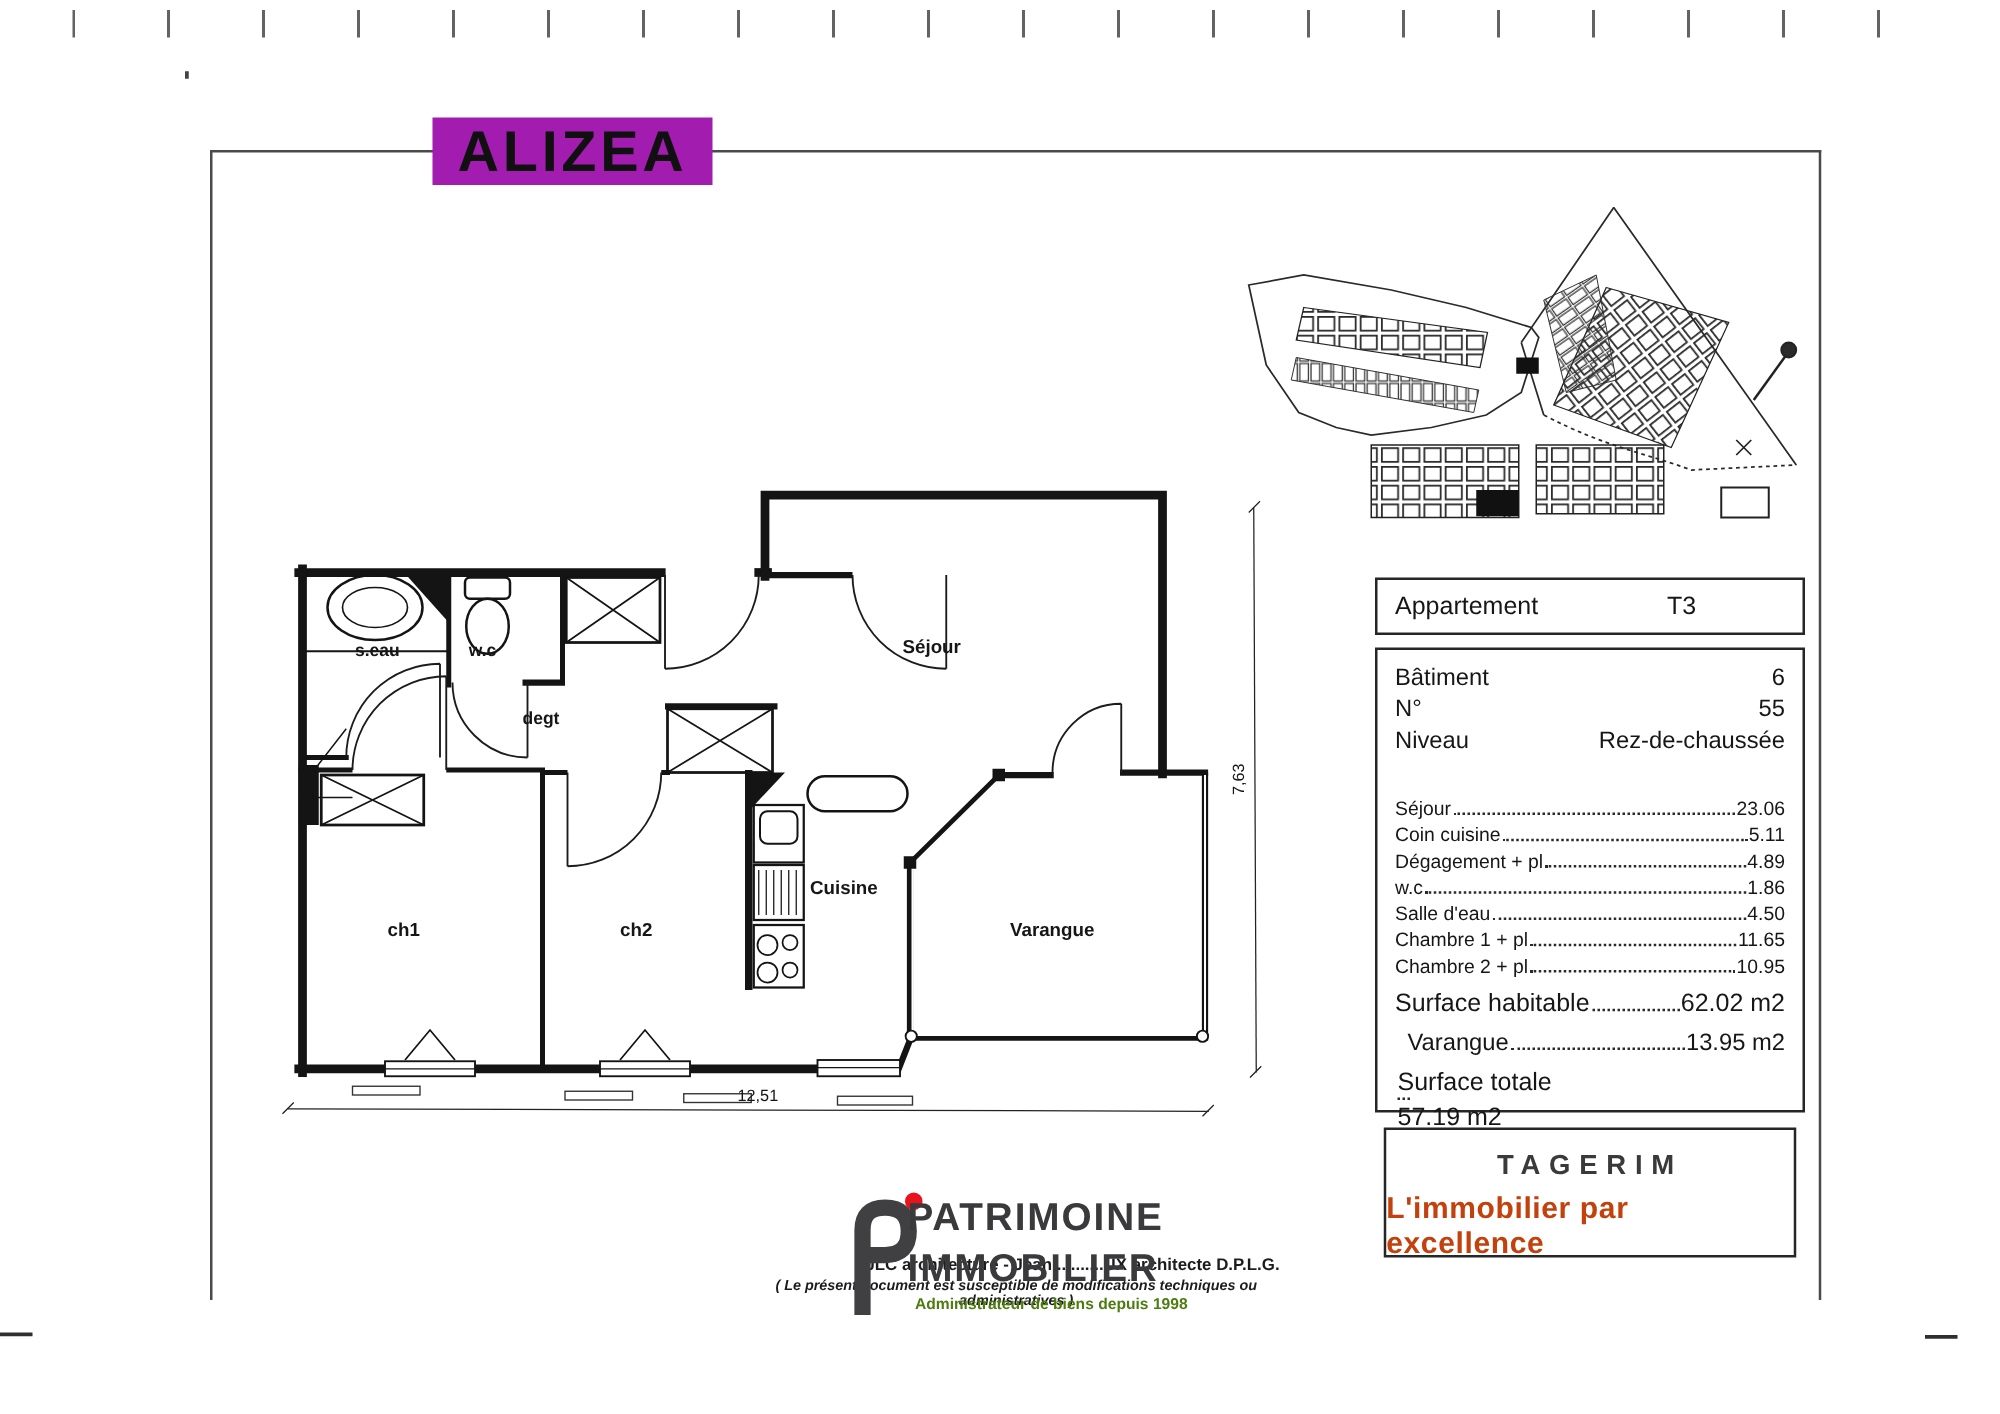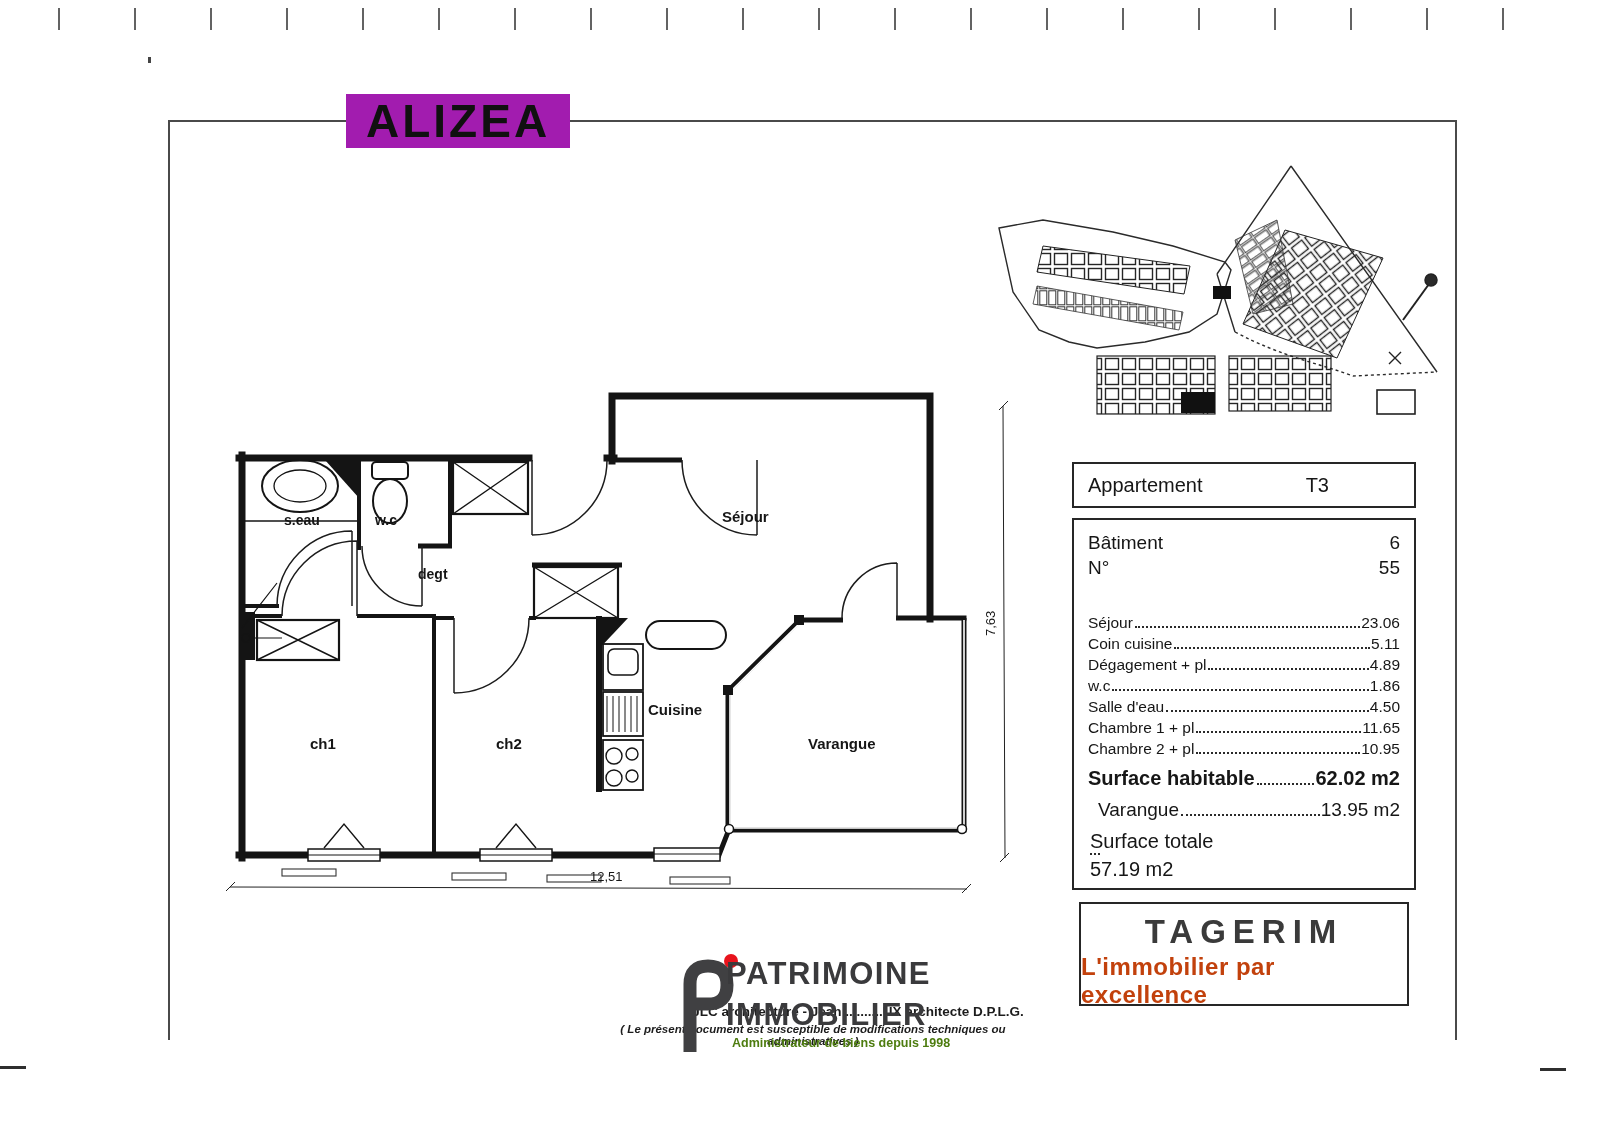--- a/index.html
+++ b/index.html
@@ -14,36 +14,36 @@
   .dot-mark{width:3px;height:6px;background:#444;}
 
   
   .doc-frame{left:168px;top:120px;width:1285px;height:918px;
     border:2px solid #4a4a4a;border-bottom:none;}
 
   .page-title{left:346px;top:94px;font-size:46px;font-weight:600;letter-spacing:3px;
     background:#a21caf;padding:0 20px;color:#101010;}
 
   
-  .rcol{left:1072px;top:462px;width:344px;border-radius:17px;}
+  .rcol{left:1100px;top:462px;width:344px;border-radius:17px;}
   .box{border:2px solid #262626;background:#fff;box-sizing:border-box;}
   .box-apt{height:46px;display:flex;align-items:center;justify-content:space-between;
     padding:0 85px 0 14px;font-size:20px;}
   .box-detail{margin-top:10px;padding:10px 14px 8px 14px;height:372px;}
   .irow{display:flex;justify-content:space-between;font-size:19px;line-height:25px;}
   .spacer{height:32px;}
   .arow{display:flex;align-items:baseline;font-size:15.5px;line-height:21px;}
   .trow{display:flex;align-items:baseline;font-size:20px;}
   .lead{flex:1;border-bottom:2px dotted #2a2a2a;margin:0 1px 3px 2px;min-width:10px;}
   .box-agency{margin:12px 7px 0 7px;height:104px;display:flex;flex-direction:column;
     align-items:center;justify-content:center;}
   .bar{background:#2e2e2e;}
   .bar1{width:232px;height:6px;transform:skewY(-0.6deg);}
   .bar2{width:214px;height:5px;margin-top:2px;transform:skewY(-0.6deg);}
-  .agency-name{font-size:33px;font-weight:800;letter-spacing:7px;color:#3a3a3a;
+  .agency-name{font-size:22px;font-weight:800;letter-spacing:7px;color:#3a3a3a;
     line-height:34px;margin-top:15px;}
   .agency-tag{font-size:24px;font-weight:700;letter-spacing:.5px;color:#c2410c;margin-top:2px;}
 
   
   .footer{left:598px;top:952px;width:520px;height:120px;}
   .architect{left:0;top:52px;width:520px;text-align:center;font-size:13.5px;
     font-weight:700;color:#1c1c1c;z-index:1;}
   .disclaimer{left:0;top:71px;width:430px;text-align:center;font-size:11.5px;
     font-weight:700;font-style:italic;color:#1c1c1c;z-index:1;}
   .brand1{left:128px;top:5px;font-size:31px;font-weight:800;letter-spacing:1.5px;
@@ -227,20 +227,24 @@
   </div>
   <div class="box box-detail">
     <div class="irow">
       <span>Bâtiment</span>
       <span>6</span>
     </div>
     <div class="irow">
       <span>N°</span>
       <span>55</span>
     </div>
+    <div class="irow">
+      <span>Niveau</span>
+      <span>Rez-de-chaussée</span>
+    </div>
     <div class="spacer"></div>
     <div class="arow">
         <span>Séjour </span>
         <span class="lead"></span>
         <span>23.06</span>
       </div>
     <div class="arow">
         <span>Coin cuisine</span>
         <span class="lead"></span>
         <span>5.11</span>
@@ -263,21 +267,21 @@
     <div class="arow">
         <span>Chambre 1 + pl</span>
         <span class="lead"></span>
         <span>11.65</span>
       </div>
     <div class="arow">
         <span>Chambre 2 + pl</span>
         <span class="lead"></span>
         <span>10.95</span>
       </div>
-    <div class="trow" style="margin-top:8px;font-weight:bold;">
+    <div class="trow" style="margin-top:8px;">
         <span>Surface habitable</span>
         <span class="lead"></span>
         <span>62.02 m2</span>
       </div>
     <div class="trow" style="margin-top:9px;padding-left:10px;font-size:19px;">
         <span>Varangue</span>
         <span class="lead"></span>
         <span>13.95 m2</span>
       </div>
     <div class="trow" style="margin-top:9px;flex-direction:column;">

